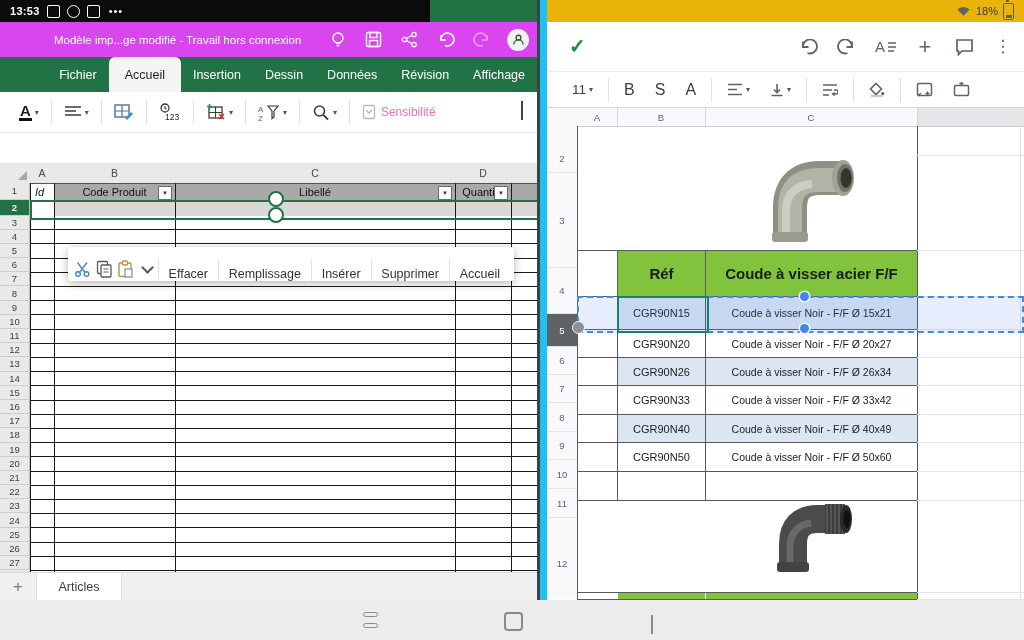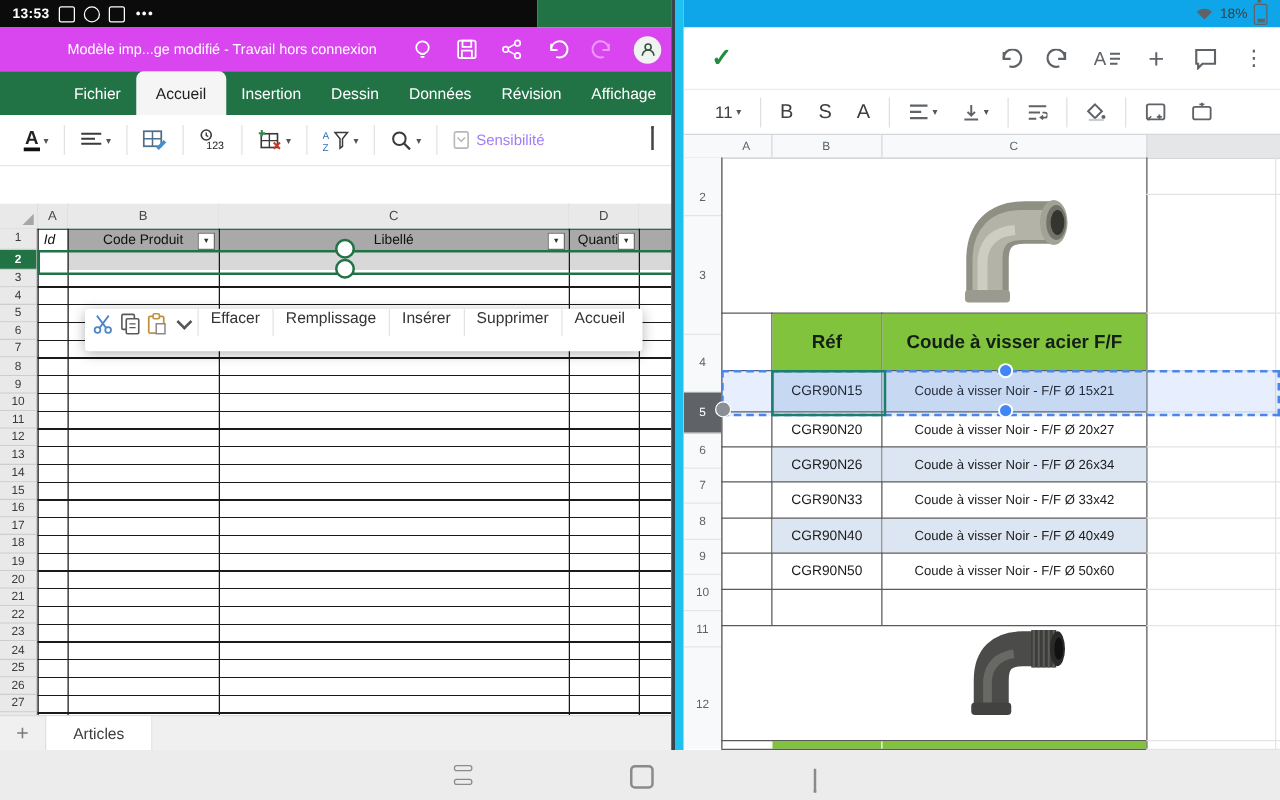--- a/index.html
+++ b/index.html
@@ -10,21 +10,21 @@
   .caret{font-size:8px;color:#555;margin-left:3px;}
   svg{display:block;}
 
   
   .sb-left{left:0;top:0;width:430px;height:22px;background:#0b0b0b;color:#fff;gap:7px;padding-left:10px;}
   .sb-time{font-size:11px;font-weight:bold;letter-spacing:.3px;}
   .sb-ic{width:11px;height:11px;border:1.4px solid #fff;border-radius:2px;}
   .sb-ic.round{border-radius:50%;}
   .sb-more{color:#fff;font-size:11px;letter-spacing:1px;margin-left:2px;}
   .sb-greenfill{left:430px;top:0;width:107px;height:22px;background:#217346;}
-  .sb-right{left:547px;top:0;width:477px;height:22px;background:#0ea5e9;justify-content:flex-end;gap:5px;padding-right:10px;color:#4d5156;}
+  .sb-right{left:547px;top:0;width:477px;height:22px;background:#eab308;justify-content:flex-end;gap:5px;padding-right:10px;color:#4d5156;}
   .sb-batt-pct{font-size:11px;color:#3c4043;}
   .battery{width:9px;height:15px;border:1.5px solid #5f6368;border-radius:2px;position:relative;}
   .battery:before{content:"";position:absolute;left:1.5px;right:1.5px;bottom:1px;height:3px;background:#5f6368;}
   .battery:after{content:"";position:absolute;left:2px;top:-3.5px;width:3px;height:2px;background:#5f6368;}
 
   
   .div-dark{left:537px;top:0;width:3px;height:600px;background:#39434c;}
   .div-cyan{left:540px;top:0;width:7px;height:600px;background:#1ec1ef;}
 
   
@@ -38,21 +38,21 @@
   
   .xl-tabs{left:0;top:57px;width:537px;height:35px;background:#217346;display:flex;align-items:stretch;padding-left:8px;justify-content:flex-end;}
   .rtab{color:#fff;font-size:12.5px;padding:0 12px;display:flex;align-items:center;white-space:nowrap;}
   .rtab.active{background:#f5f5f5;color:#1e1e1e;border-radius:6px 6px 0 0;padding:0 16px;}
 
   
   .xl-toolbar{left:0;top:92px;width:537px;height:41px;background:#fff;border-bottom:1px solid #e6e6e6;display:flex;align-items:center;padding-left:12px;}
   .tbtn{display:flex;align-items:center;justify-content:center;height:30px;padding:0 7px;}
   .tdiv{width:1px;height:24px;background:#e2e2e2;margin:0 5px;}
   .fontA{font-size:15px;font-weight:bold;color:#222;border-bottom:3.5px solid #111;line-height:14px;padding:0 1px;}
-  .sens{color:#8b5cf6;font-size:12px;display:flex;align-items:center;gap:5px;opacity:.8;}
+  .sens{color:#ec4899;font-size:12px;display:flex;align-items:center;gap:5px;opacity:.8;}
   .chev-up{width:8px;height:8px;border-left:2px solid #444;border-top:2px solid #444;transform:rotate(45deg);margin-top:4px;}
   .chev-down{width:7px;height:7px;border-left:2px solid #555;border-bottom:2px solid #555;transform:rotate(-45deg);margin-bottom:3px;}
   .chev-left{width:9px;height:9px;border-left:2.5px solid #8a8a8a;border-bottom:2.5px solid #8a8a8a;transform:rotate(45deg);}
 
   
   .xl-fbar{left:0;top:133px;width:537px;height:28px;background:#fff;border-bottom:1px solid #cfcfcf;display:flex;align-items:center;}
   .fx{font-family:"Liberation Serif",serif;font-style:italic;font-size:15px;color:#555;padding:0 10px 0 12px;}
   .fbar-input{flex:1;border:none;outline:none;height:100%;font-size:12px;}
   .fbar-chev{padding:0 12px;}
 
@@ -74,21 +74,21 @@
              display:flex;align-items:center;justify-content:center;font-size:11px;color:#101010;}
   .lheadcell.white{background:#fff;justify-content:flex-start;padding-left:5px;font-style:italic;}
   .filterbtn{position:absolute;right:3px;top:2px;width:12px;height:12px;background:#fff;border:1px solid #6d6d6d;
              display:flex;align-items:center;justify-content:center;font-size:6px;color:#333;}
   .lrow2fill{position:absolute;left:54px;top:38.5px;width:483px;height:16px;background:#d8d8d8;}
   .lsel{position:absolute;left:30px;top:38.5px;width:507px;height:16.5px;border:2px solid #217346;}
   .handle8{position:absolute;width:16px;height:16px;border-radius:50%;background:#fff;border:2.5px solid #217346;}
 
   
   .ctxmenu{left:68px;top:247px;width:446px;height:34px;background:#fff;border-radius:3px;
-           box-shadow:0 2px 10px rgba(0,0,0,.3);display:flex;align-items:flex-start;padding:0 4px;z-index:30;}
+           box-shadow:0 2px 10px rgba(0,0,0,.3);display:flex;align-items:flex-end;padding:0 4px;z-index:30;}
   .cmi{display:flex;align-items:center;justify-content:center;width:30px;height:24px;}
   .cmlabel{font-size:12.5px;color:#333;padding:0 10px;white-space:nowrap;}
   .cmdiv{width:1px;height:22px;background:#e3e3e3;}
 
   
   .sheettabs{left:0;top:572px;width:537px;height:28px;background:#f0f0f0;border-top:1px solid #dcdcdc;display:flex;align-items:stretch;}
   .addsheet{width:36px;display:flex;align-items:center;justify-content:center;color:#7a7a7a;font-size:17px;}
   .stab{width:84px;background:#fff;border-left:1px solid #e0e0e0;border-right:1px solid #e0e0e0;
         display:flex;align-items:center;justify-content:center;font-size:12.5px;color:#3d3d3d;}
 

